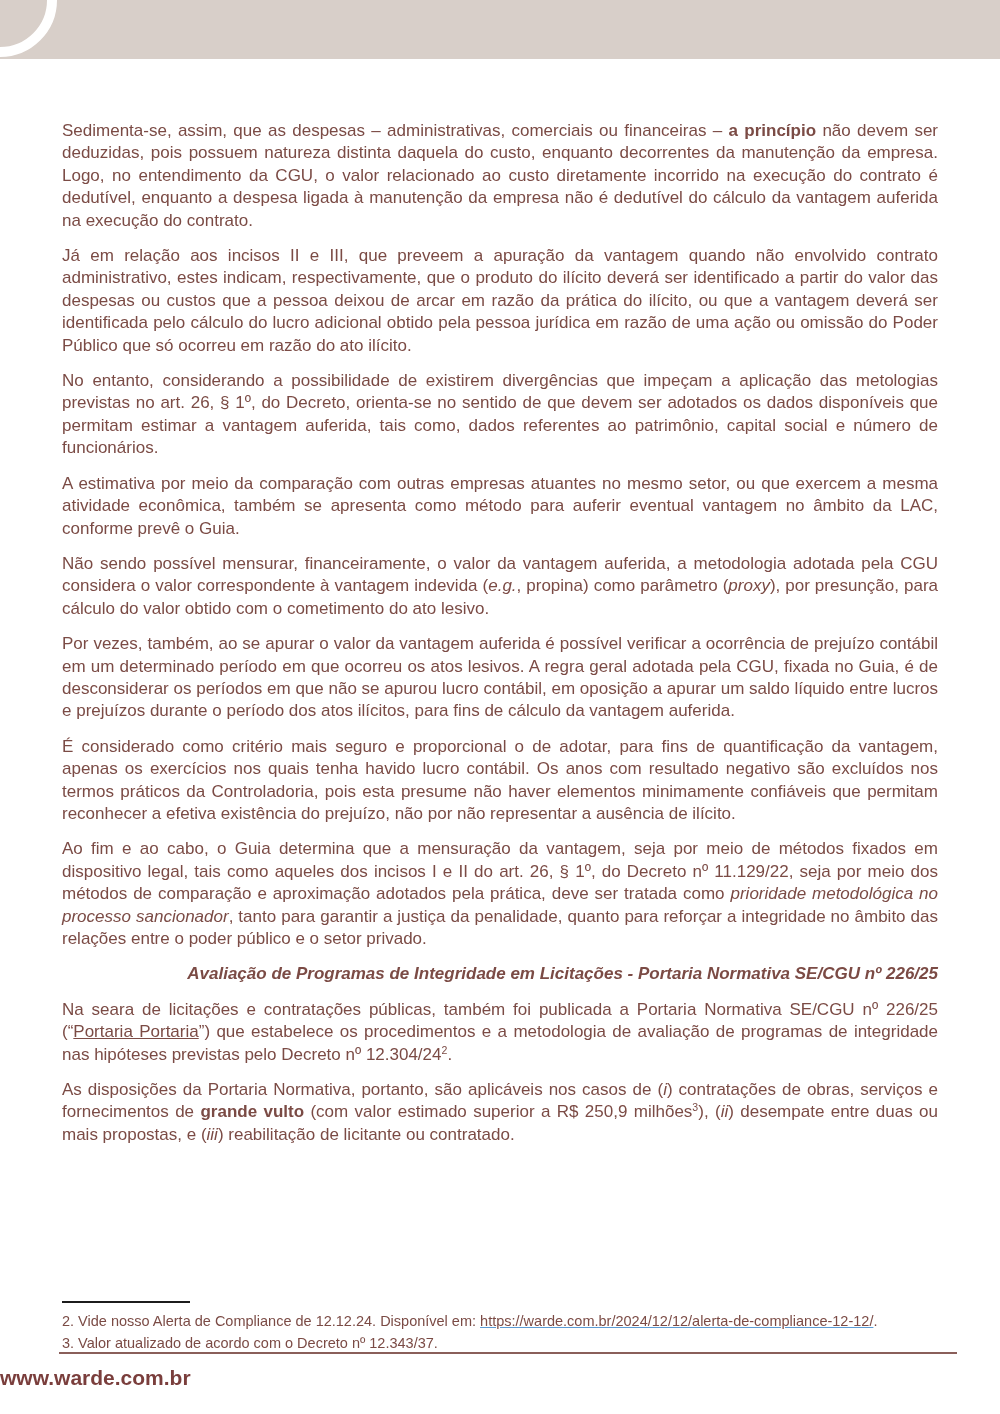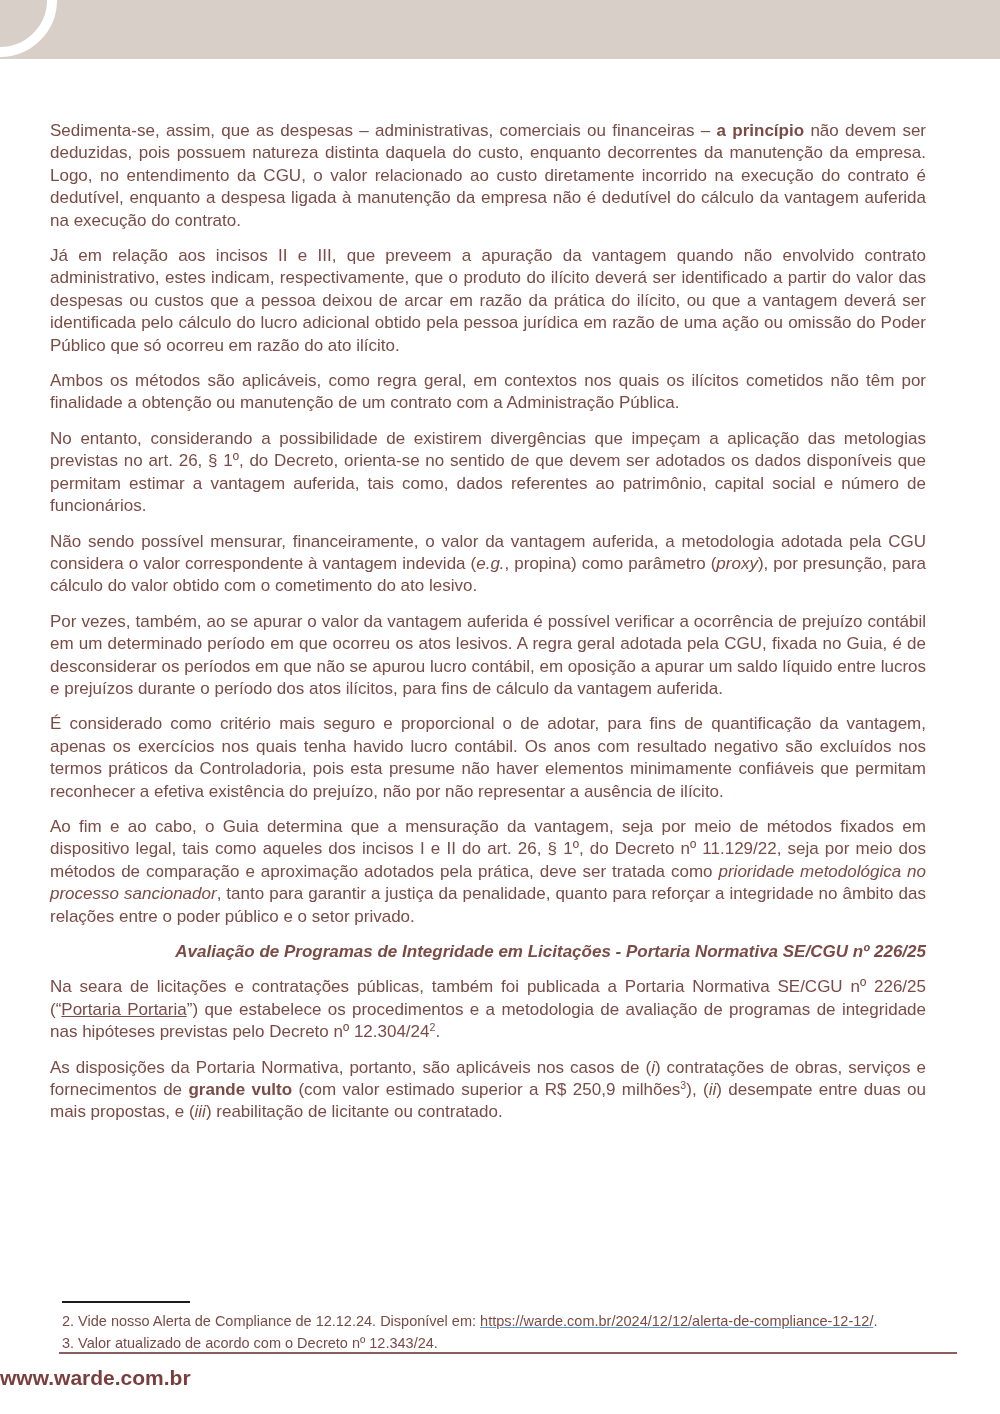--- a/index.html
+++ b/index.html
@@ -15,21 +15,21 @@
   .topbar {
     position: absolute;
     top: 0; left: 0;
     width: 1000px; height: 59px;
     background: #d8cfc9;
     overflow: hidden;
   }
   .topbar svg { position: absolute; top: 0; left: 0; }
   .content {
     position: absolute;
-    left: 50px; top: 120px;
+    left: 62px; top: 120px;
     width: 876px;
   }
   .content p, .content h2 {
     color: #7b4b45;
     font-size: 17px;
     line-height: 22.4px;
     text-align: justify;
     margin: 0 0 13px 0;
     font-weight: normal;
   }
@@ -90,36 +90,36 @@
 
   <header class="topbar">
     <svg width="130" height="59" viewBox="0 0 130 59" aria-hidden="true">
       <circle cx="0" cy="0" r="52" fill="none" stroke="#ffffff" stroke-width="10"></circle>
     </svg>
   </header>
 
   <main class="content">
       <p><span>Sedimenta-se, assim, que as despesas – administrativas, comerciais ou financeiras – </span><span class="b">a princípio</span><span> não devem ser deduzidas, pois possuem natureza distinta daquela do custo, enquanto decorrentes da manutenção da empresa. Logo, no entendimento da CGU, o valor relacionado ao custo diretamente incorrido na execução do contrato é dedutível, enquanto a despesa ligada à manutenção da empresa não é dedutível do cálculo da vantagem auferida na execução do contrato.</span></p>
       <p><span>Já em relação aos incisos II e III, que preveem a apuração da vantagem quando não envolvido contrato administrativo, estes indicam, respectivamente, que o produto do ilícito deverá ser identificado a partir do valor das despesas ou custos que a pessoa deixou de arcar em razão da prática do ilícito, ou que a vantagem deverá ser identificada pelo cálculo do lucro adicional obtido pela pessoa jurídica em razão de uma ação ou omissão do Poder Público que só ocorreu em razão do ato ilícito.</span></p>
-      <p><span>Ambos os métodos são aplicáveis, como regra geral, em contextos nos quais os ilícitos cometidos não têm por finalidade a obtenção ou manutenção de um contrato com a Administração Pública.</span></p>
       <p><span>No entanto, considerando a possibilidade de existirem divergências que impeçam a aplicação das metologias previstas no art. 26, § 1º, do Decreto, orienta-se no sentido de que devem ser adotados os dados disponíveis que permitam estimar a vantagem auferida, tais como, dados referentes ao patrimônio, capital social e número de funcionários.</span></p>
+      <p><span>A estimativa por meio da comparação com outras empresas atuantes no mesmo setor, ou que exercem a mesma atividade econômica, também se apresenta como método para auferir eventual vantagem no âmbito da LAC, conforme prevê o Guia.</span></p>
       <p><span>Não sendo possível mensurar, financeiramente, o valor da vantagem auferida, a metodologia adotada pela CGU considera o valor correspondente à vantagem indevida (</span><span class="i">e.g.</span><span>, propina) como parâmetro (</span><span class="i">proxy</span><span>), por presunção, para cálculo do valor obtido com o cometimento do ato lesivo.</span></p>
       <p><span>Por vezes, também, ao se apurar o valor da vantagem auferida é possível verificar a ocorrência de prejuízo contábil em um determinado período em que ocorreu os atos lesivos. A regra geral adotada pela CGU, fixada no Guia, é de desconsiderar os períodos em que não se apurou lucro contábil, em oposição a apurar um saldo líquido entre lucros e prejuízos durante o período dos atos ilícitos, para fins de cálculo da vantagem auferida.</span></p>
       <p><span>É considerado como critério mais seguro e proporcional o de adotar, para fins de quantificação da vantagem, apenas os exercícios nos quais tenha havido lucro contábil. Os anos com resultado negativo são excluídos nos termos práticos da Controladoria, pois esta presume não haver elementos minimamente confiáveis que permitam reconhecer a efetiva existência do prejuízo, não por não representar a ausência de ilícito.</span></p>
       <p><span>Ao fim e ao cabo, o Guia determina que a mensuração da vantagem, seja por meio de métodos fixados em dispositivo legal, tais como aqueles dos incisos I e II do art. 26, § 1º, do Decreto nº 11.129/22, seja por meio dos métodos de comparação e aproximação adotados pela prática, deve ser tratada como </span><span class="i">prioridade metodológica no processo sancionador</span><span>, tanto para garantir a justiça da penalidade, quanto para reforçar a integridade no âmbito das relações entre o poder público e o setor privado.</span></p>
       <h2><span>Avaliação de Programas de Integridade em Licitações - Portaria Normativa SE/CGU nº 226/25</span></h2>
       <p><span>Na seara de licitações e contratações públicas, também foi publicada a Portaria Normativa SE/CGU nº 226/25 (“</span><span class="u">Portaria Portaria</span><span>”) que estabelece os procedimentos e a metodologia de avaliação de programas de integridade nas hipóteses previstas pelo Decreto nº 12.304/24</span><span class="sup">2</span><span>.</span></p>
       <p><span>As disposições da Portaria Normativa, portanto, são aplicáveis nos casos de (</span><span class="i">i</span><span>) contratações de obras, serviços e fornecimentos de </span><span class="b">grande vulto</span><span> (com valor estimado superior a R$ 250,9 milhões</span><span class="sup">3</span><span>), (</span><span class="i">ii</span><span>) desempate entre duas ou mais propostas, e (</span><span class="i">iii</span><span>) reabilitação de licitante ou contratado.</span></p>
     </main>
 
   <div class="footnotes">
     <div class="fn-rule"></div>
     <div>
         <div class="fn"><span>2. Vide nosso Alerta de Compliance de 12.12.24. Disponível em: </span><a class="fn-link">https://warde.com.br/2024/12/12/alerta-de-compliance-12-12/</a><span>.</span></div>
-        <div class="fn"><span>3. Valor atualizado de acordo com o Decreto nº 12.343/24.</span></div>
+        <div class="fn"><span>3. Valor atualizado de acordo com o Decreto nº 12.343/37.</span></div>
       </div>
   </div>
 
   <div class="separator"></div>
 
   <footer class="footer">
     <a class="footer-url">www.warde.com.br</a>
   </footer>
 
 </div>

